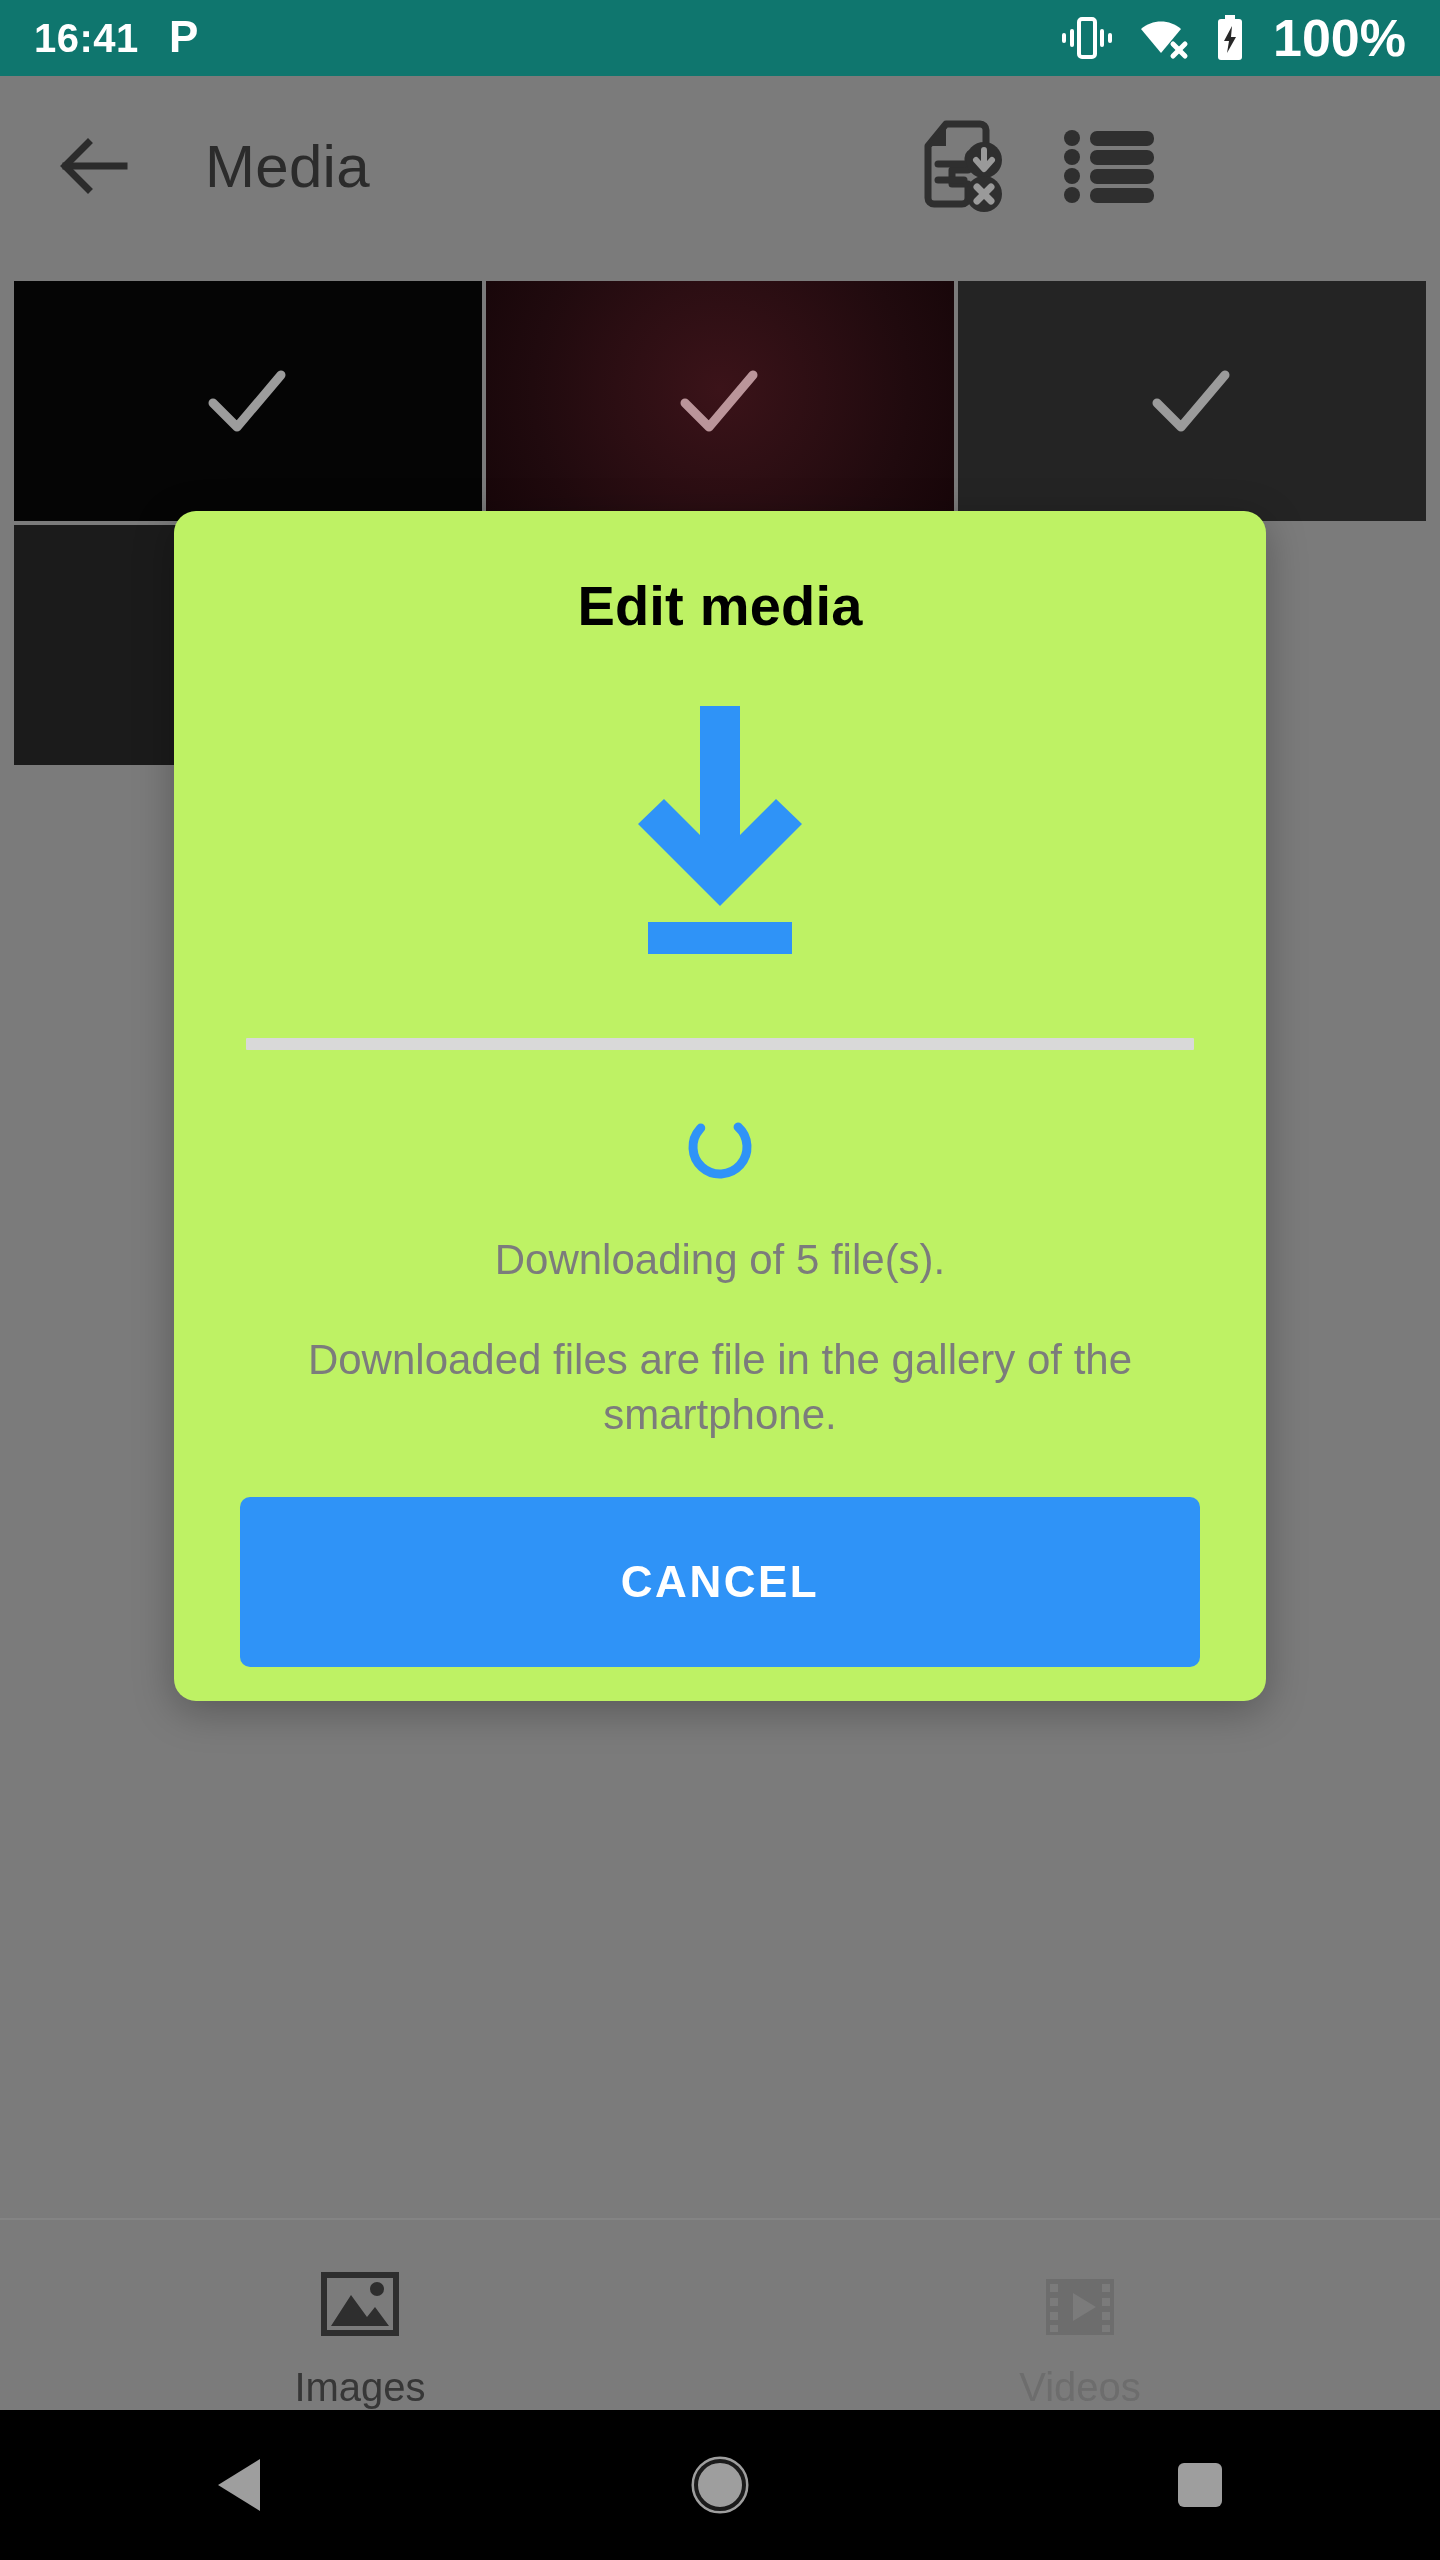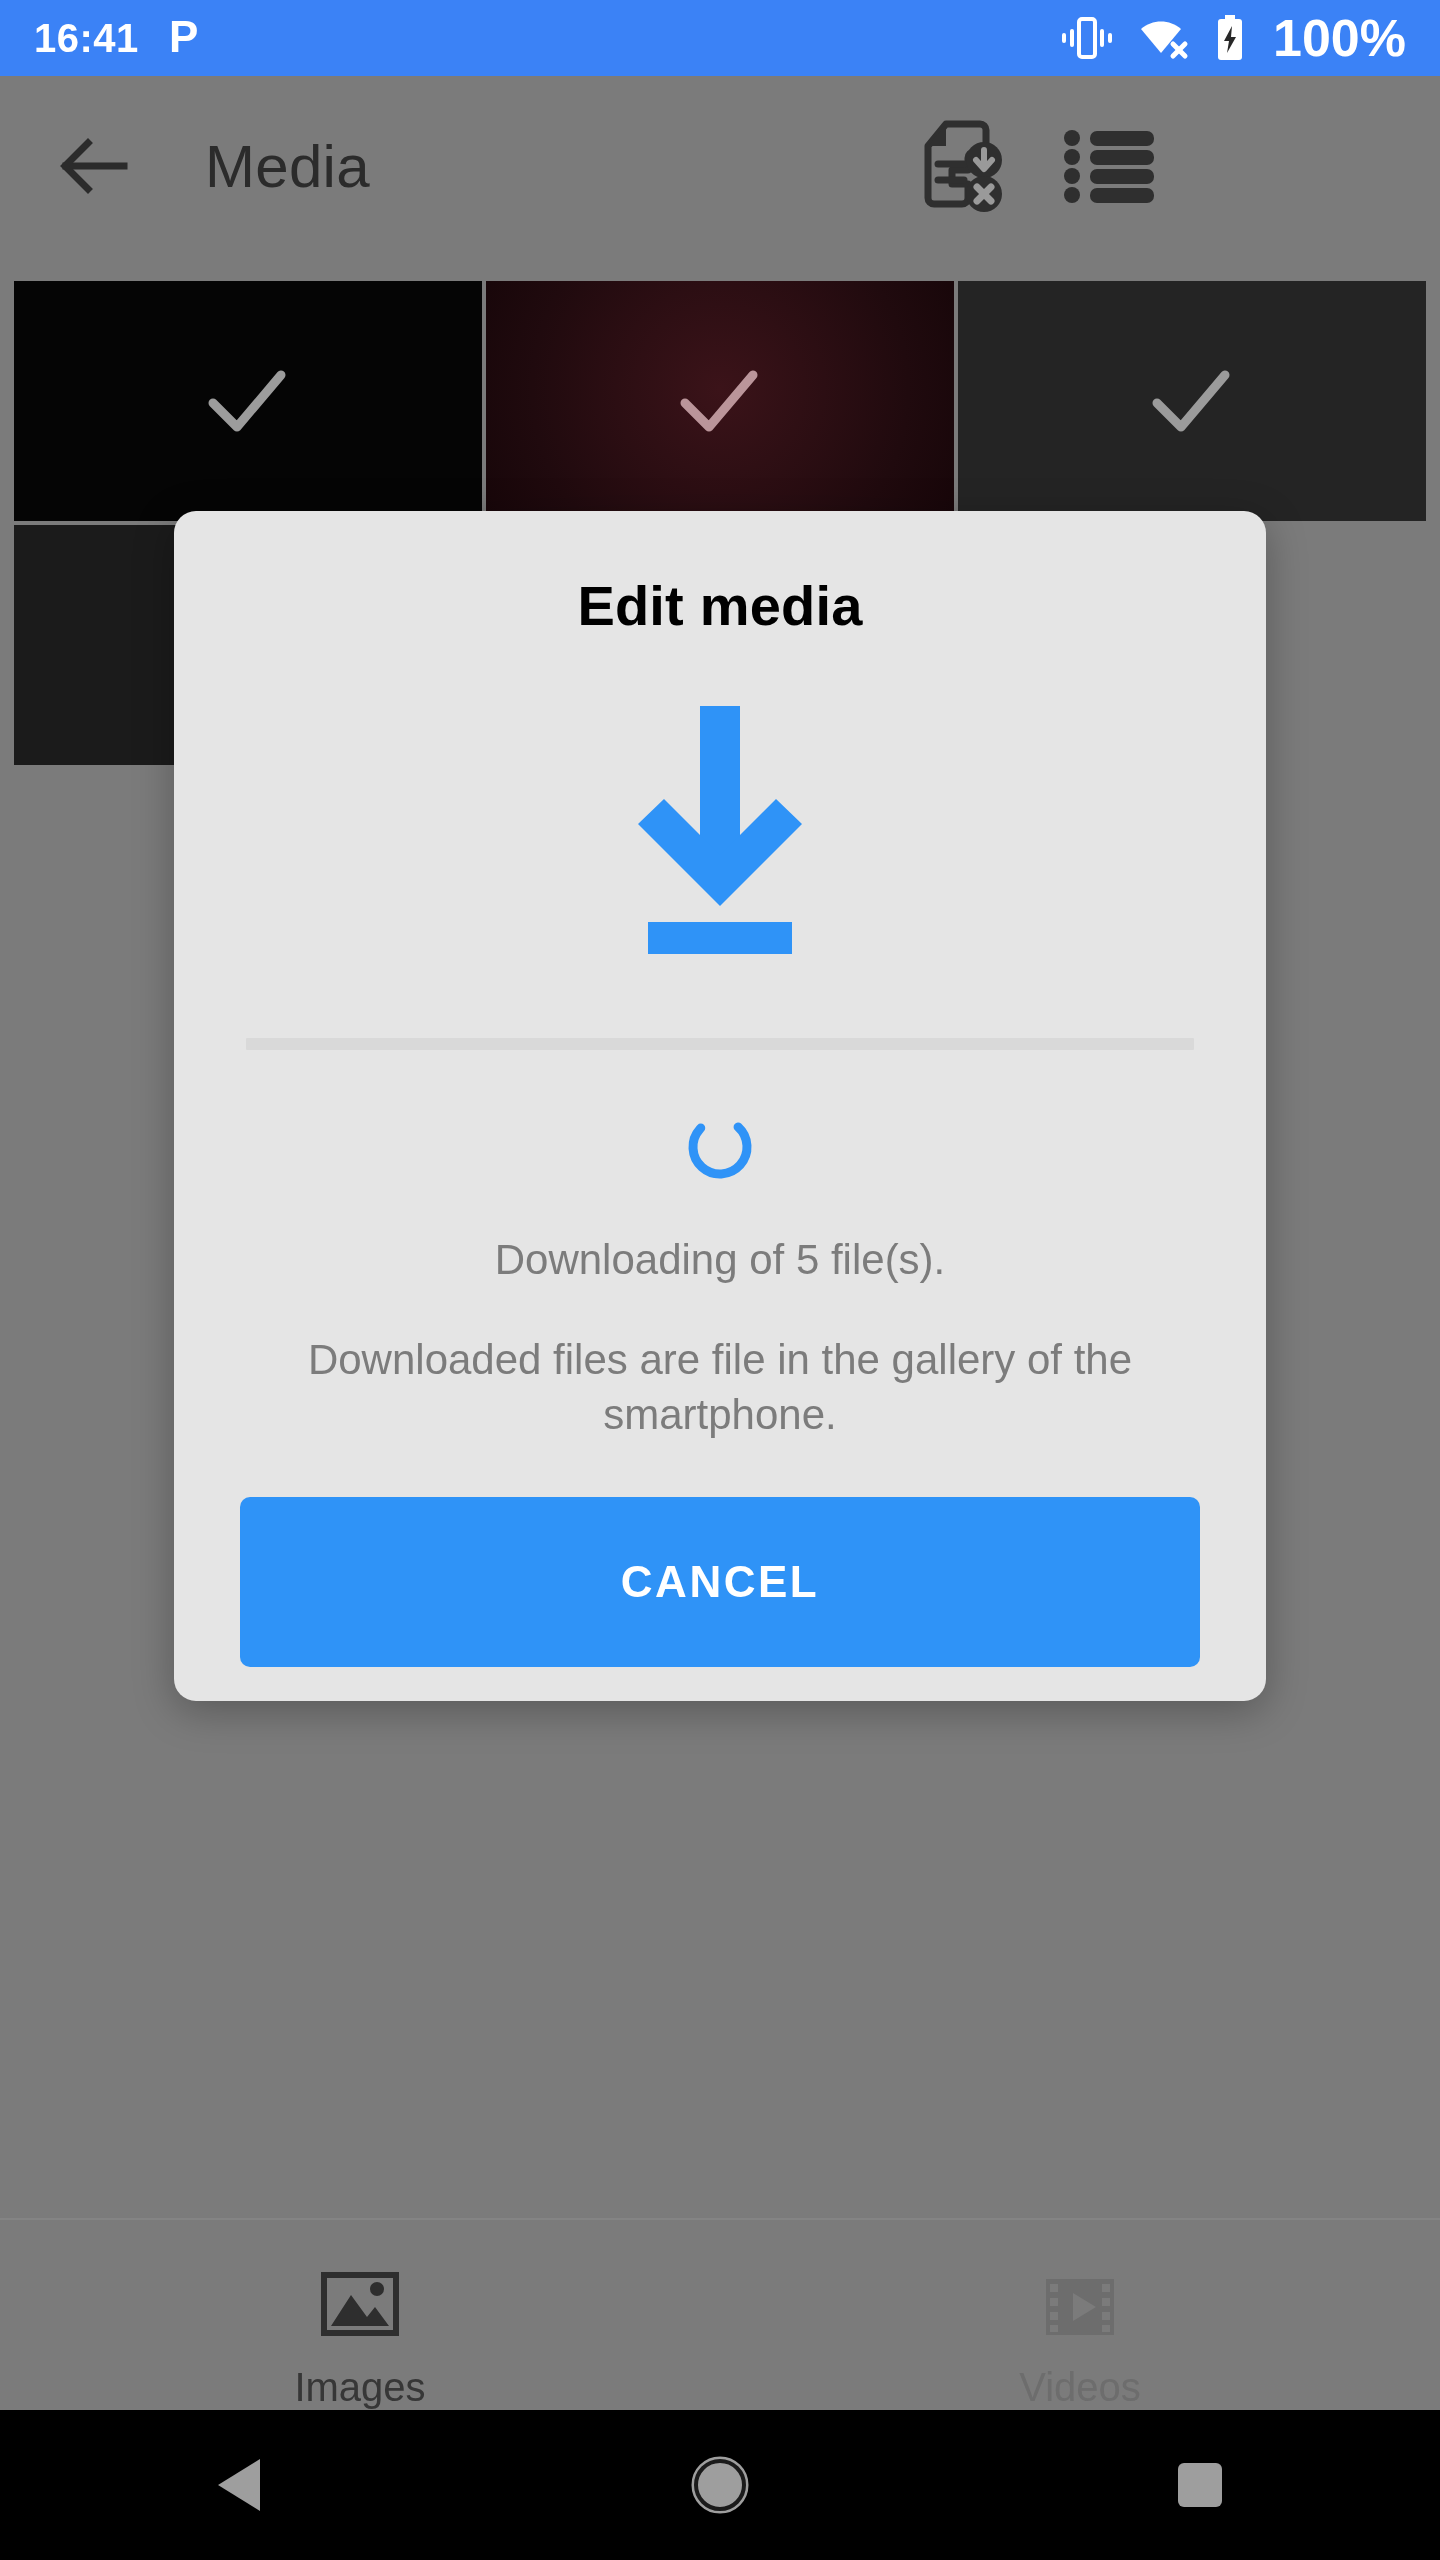--- a/index.html
+++ b/index.html
@@ -12,21 +12,21 @@
   #screen {
     position: relative;
     width: 1440px; height: 2560px;
     background: #000;
   }
 
   
   #status-bar {
     position: absolute; left: 0; top: 0;
     width: 1440px; height: 76px;
-    background: #3b82f6;
+    background: #0f766e;
     display: flex; align-items: center;
     padding: 0 34px;
     z-index: 40;
   }
   #status-left { display: flex; align-items: center; gap: 30px; }
   #status-clock {
     color: #ffffff; font-size: 40px; font-weight: 700;
     letter-spacing: 0.5px; line-height: 1;
   }
   .sb-icon { display: block; }
@@ -107,21 +107,21 @@
     width: 1440px; height: 2334px;
     background: rgba(0,0,0,0.0);
     z-index: 20;
   }
 
   
   #dialog {
     position: absolute;
     left: 174px; top: 511px;
     width: 1092px;
-    background: #e5e5e5;
+    background: #bef264;
     border-radius: 22px;
     z-index: 30;
     padding: 0 0 34px 0;
     box-shadow: 0 10px 40px rgba(0,0,0,0.28);
   }
   #dialog-title {
     text-align: center;
     font-size: 56px; font-weight: 700; color: #000000;
     padding-top: 62px;
     letter-spacing: 0.2px;

